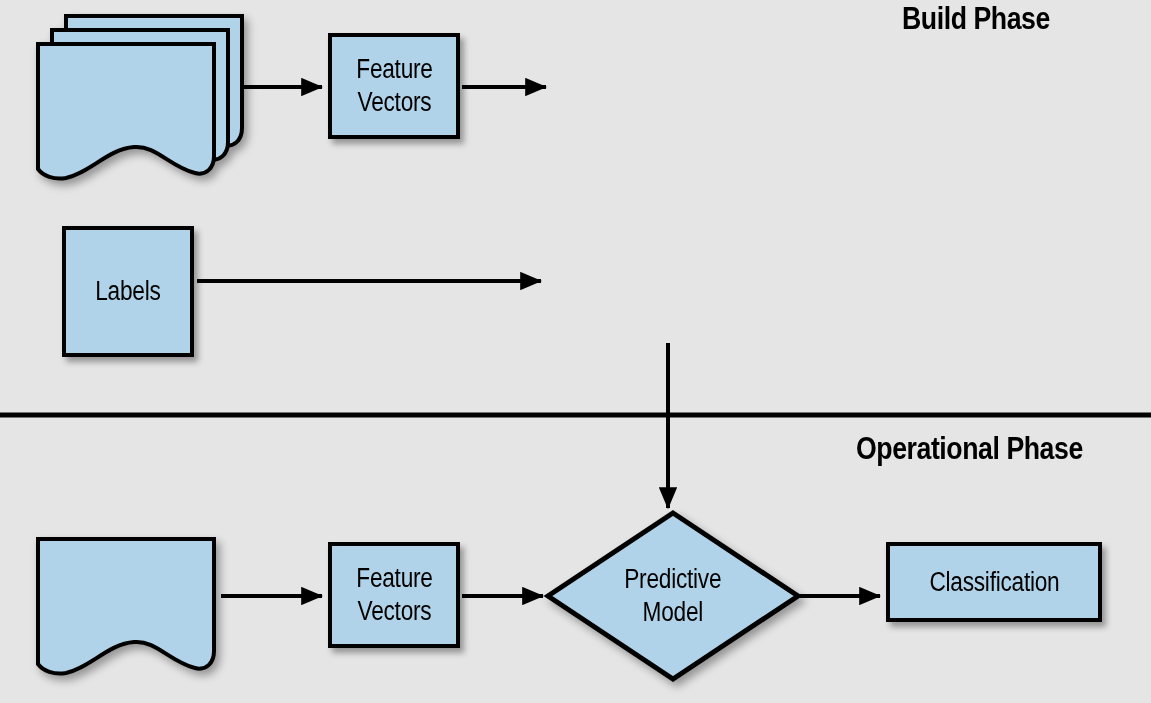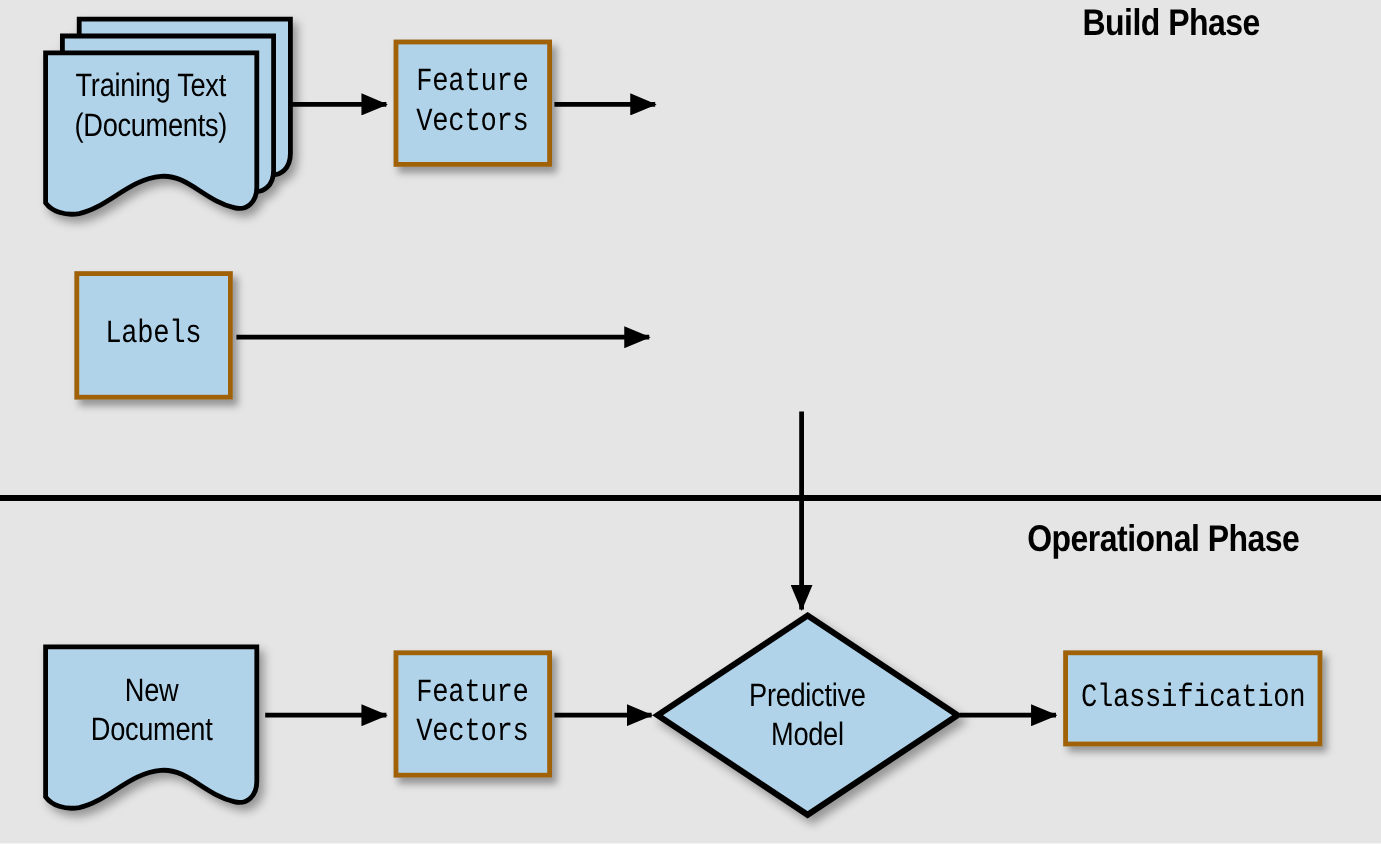--- a/index.html
+++ b/index.html
@@ -16,25 +16,24 @@
     position:absolute;left:0;top:0;width:1151px;height:703px;
     pointer-events:none;
   }
   .connector{stroke:#000;stroke-width:4;fill:none;}
   .divider{stroke:#000;stroke-width:5;}
   
   .nodebox{
     position:absolute;
     box-sizing:border-box;
     background:#b1d3e9;
-    border:4px solid #a16207;
+    border:4px solid #000000;
     box-shadow:4px 5px 6px rgba(0,0,0,.35);
     display:flex;align-items:center;justify-content:center;
     text-align:center;
-    font-family:Liberation Mono, monospace;
   }
   .circlenode{
     position:absolute;
     box-sizing:border-box;
     background:#b1d3e9;
     border:5px solid #000;
     border-radius:50%;
     box-shadow:4px 6px 8px rgba(0,0,0,.35);
     display:flex;align-items:center;justify-content:center;
     text-align:center;
@@ -97,50 +96,38 @@
     <g transform="translate(42,10)">
       <path class="pg" d="M 2,2 H 178 V 114 C 178,126 170,134 159,131 C 134,125 120,103 98,105 C 72,107 54,131 30,136 C 18,138 7,134 2,127 Z"></path>
     </g>
     <g transform="translate(28,24)">
       <path class="pg" d="M 2,2 H 178 V 114 C 178,126 170,134 159,131 C 134,125 120,103 98,105 C 72,107 54,131 30,136 C 18,138 7,134 2,127 Z"></path>
     </g>
     <g transform="translate(14,38)">
       <path class="pg" d="M 2,2 H 178 V 114 C 178,126 170,134 159,131 C 134,125 120,103 98,105 C 72,107 54,131 30,136 C 18,138 7,134 2,127 Z"></path>
     </g>
   </svg>
-  <div class="overlay-label" style="left:46px;top:52px;width:160px;height:72px;">
-    <div class="node-label">
-      <div>Training Text</div>
-      <div>(Documents)</div>
-    </div>
-  </div>
 
   <div class="nodebox" style="left:328px;top:33px;width:132px;height:106px;">
     <div class="node-label">
       <div>Feature</div>
       <div>Vectors</div>
     </div>
   </div>
 
 
-  <div class="nodebox" style="left:62px;top:226px;width:132px;height:107px;">
+  <div class="nodebox" style="left:62px;top:226px;width:132px;height:131px;">
     <div class="node-label">Labels</div>
   </div>
 
   <svg class="shape-svg doc-shadow" style="left:30px;top:533px;" width="200" height="150" viewBox="0 0 200 150">
     <g transform="translate(6,4)">
       <path class="pg" d="M 2,2 H 178 V 114 C 178,126 170,134 159,131 C 134,125 120,103 98,105 C 72,107 54,131 30,136 C 18,138 7,134 2,127 Z"></path>
     </g>
   </svg>
-  <div class="overlay-label" style="left:46px;top:556px;width:160px;height:72px;">
-    <div class="node-label">
-      <div>New</div>
-      <div>Document</div>
-    </div>
-  </div>
 
   <div class="nodebox" style="left:328px;top:542px;width:132px;height:106px;">
     <div class="node-label">
       <div>Feature</div>
       <div>Vectors</div>
     </div>
   </div>
 
   <svg class="shape-svg doc-shadow" style="left:540px;top:505px;" width="266" height="182" viewBox="0 0 266 182">
     <polygon class="dm" points="133,8 258,91 133,174 8,91"></polygon>

